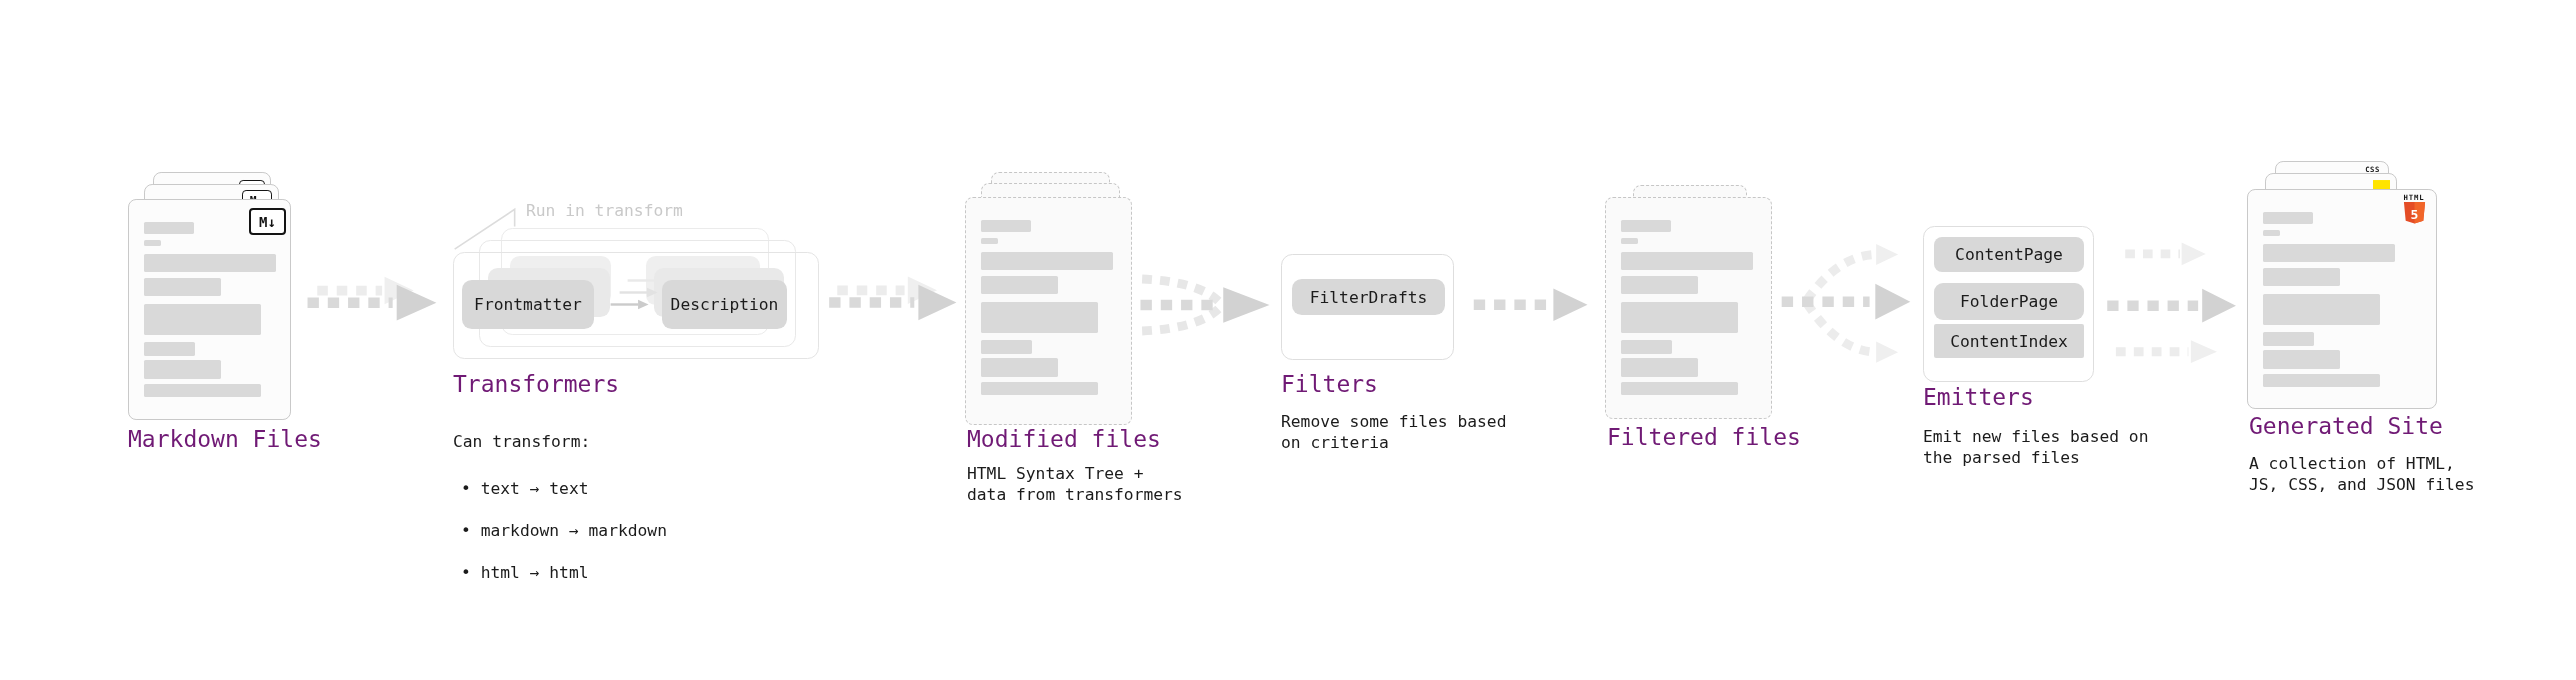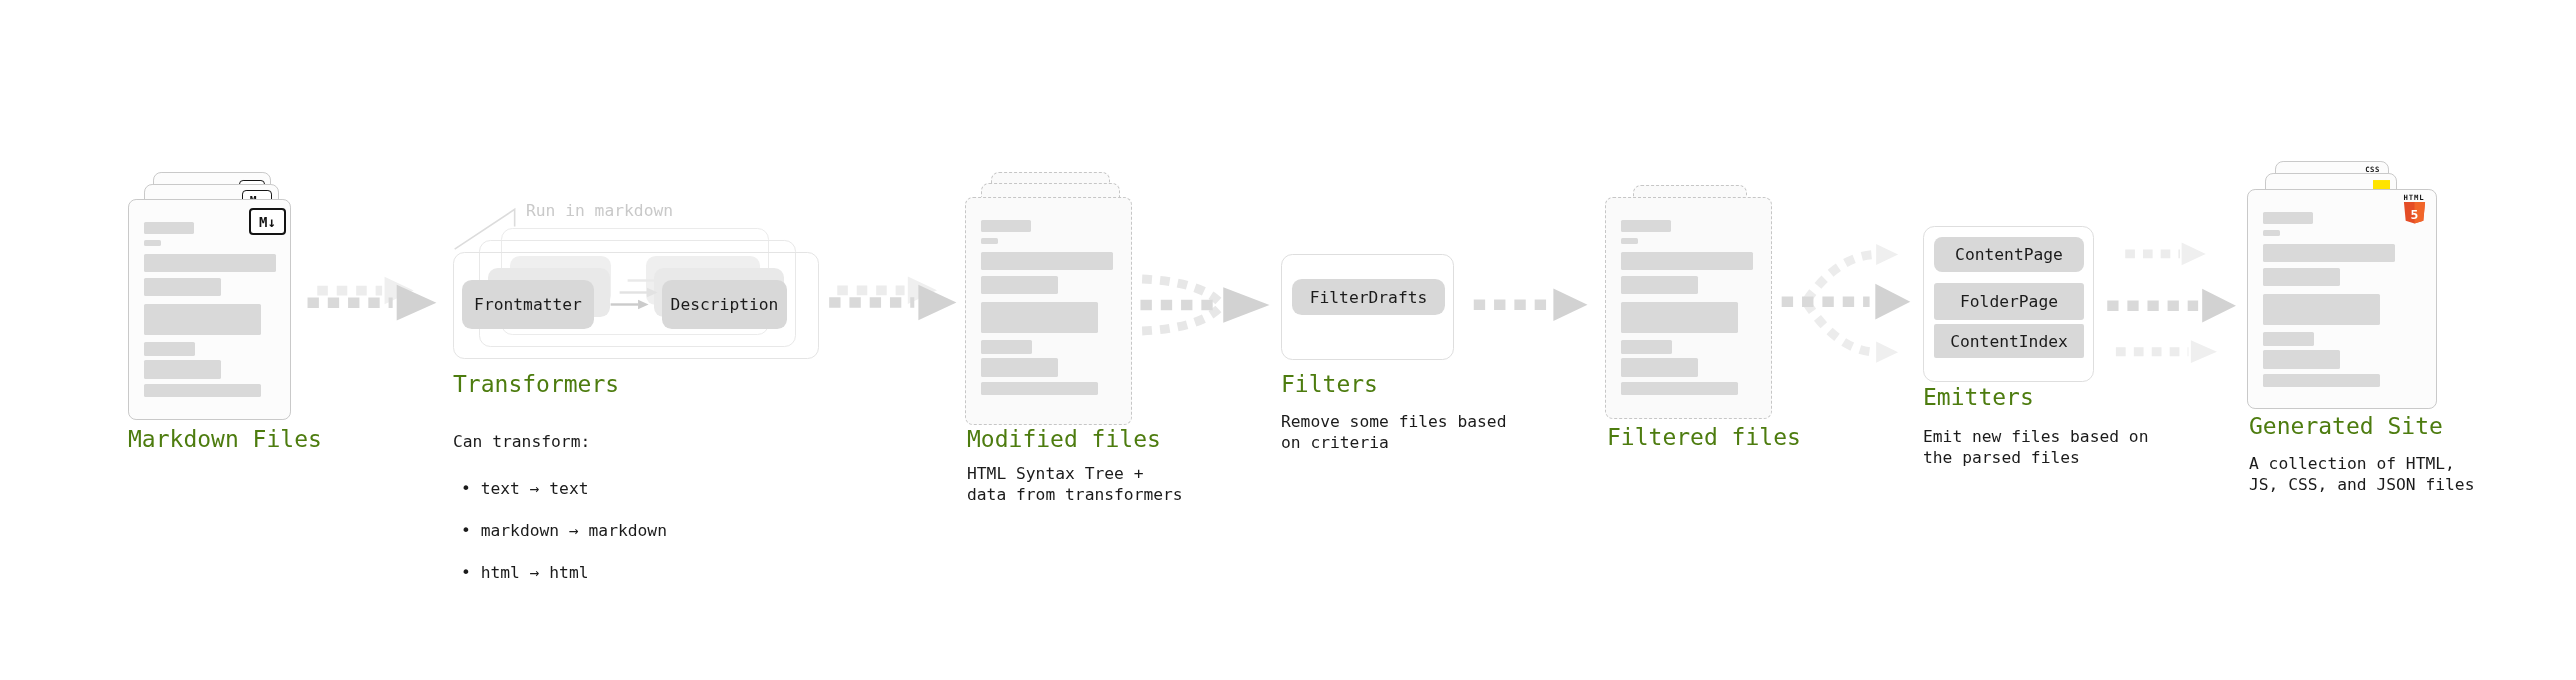--- a/index.html
+++ b/index.html
@@ -15,21 +15,21 @@
   .bars i:nth-child(1){margin-top:22px;width:50px;height:12.2px}
   .bars i:nth-child(2){margin-top:5.7px;width:17px;height:5.7px}
   .bars i:nth-child(3){margin-top:8.1px;width:132px;height:18px}
   .bars i:nth-child(4){margin-top:6.5px;width:77px;height:18px}
   .bars i:nth-child(5){margin-top:8.1px;width:117px;height:31px}
   .bars i:nth-child(6){margin-top:6.5px;width:51px;height:14px}
   .bars i:nth-child(7){margin-top:4.1px;width:77px;height:19.5px}
   .bars i:nth-child(8){margin-top:4.9px;width:117px;height:13px}
 
   
-  .title{position:absolute;font-size:23px;line-height:24.4px;white-space:pre;color:#4d7c0f}
+  .title{position:absolute;font-size:23px;line-height:24.4px;white-space:pre;color:#701a75}
   .sub{position:absolute;font-size:16.3px;line-height:21px;white-space:pre-line;color:#1b1b1b}
   .bullet{padding-left:8.1px;white-space:pre}
   .annotation{position:absolute;font-size:16.3px;line-height:21px;color:#c9c9c9;white-space:pre}
 
   
   .box{position:absolute;background:#fff;border:1.6px solid #dedede;border-radius:11.4px;box-sizing:border-box}
   .layer{position:absolute;background:transparent;border:1.6px solid #e4e4e4;border-radius:11.4px;box-sizing:border-box}
   .layer.mid{border-color:#e8e8e8}
   .layer.back{border-color:#ebebeb}
   .chip{position:absolute;background:#d8d8d8;border-radius:9.8px;display:flex;align-items:center;justify-content:center;
@@ -85,21 +85,21 @@
     <line x1="25" y1="29" x2="105" y2="29" stroke="#ececec" stroke-width="12" stroke-dasharray="13 11"></line>
     <polygon points="108,12 144,29 108,46" fill="#efefef"></polygon>
     <line x1="13" y1="44" x2="118" y2="44" stroke="#d9d9d9" stroke-width="13" stroke-dasharray="14 11"></line>
     <polygon points="123,22 172,44 123,66" fill="#d2d2d2"></polygon>
   </svg>
 
   <div>
     <svg style="left:449px;top:202px" width="77" height="52" viewBox="0 0 95 64">
       <polyline points="7,58 81,9 81,30" fill="none" stroke="#dcdcdc" stroke-width="2"></polyline>
     </svg>
-    <div class="annotation" style="left:526px;top:200px">Run in markdown</div>
+    <div class="annotation" style="left:526px;top:200px">Run in transform</div>
 
     <div class="layer back" style="left:501px;top:228px;width:268px;height:107px"></div>
     <div class="ghost back" style="left:510px;top:256px;width:101px;height:49px"></div>
     <div class="ghost back" style="left:646px;top:256px;width:114px;height:49px"></div>
     <svg style="left:626px;top:274px" width="42" height="13" viewBox="0 0 52 16">
       <line x1="2" y1="8" x2="36" y2="8" stroke="#e9e9e9" stroke-width="3"></line>
         <polygon points="36,2 49,8 36,14" fill="#e9e9e9"></polygon>
     </svg>
 
     <div class="layer mid" style="left:479px;top:240px;width:317px;height:107px"></div>
@@ -196,21 +196,21 @@
     <polygon points="123,12 150,25 123,38" fill="#efefef"></polygon>
     <path d="M 38 85 Q 77 145 125 145" fill="none" stroke="#ececec" stroke-width="11" stroke-dasharray="12 10"></path>
     <polygon points="123,132 150,145 123,158" fill="#efefef"></polygon>
     <line x1="7" y1="83" x2="115" y2="83" stroke="#d9d9d9" stroke-width="13" stroke-dasharray="14 11"></line>
     <polygon points="122,61 165,83 122,105" fill="#d2d2d2"></polygon>
   </svg>
 
   <div>
     <div class="box" style="left:1923px;top:226px;width:171px;height:156px"></div>
     <div class="chip" style="left:1934px;top:237px;width:150px;height:35px;border-radius:8.1px">ContentPage</div>
-    <div class="chip" style="left:1934px;top:283px;width:150px;height:37px;border-radius:3px">FolderPage</div>
+    <div class="chip" style="left:1934px;top:283px;width:150px;height:37px;border-radius:9px">FolderPage</div>
     <div class="chip" style="left:1934px;top:324px;width:150px;height:34px;border-radius:2px">ContentIndex</div>
     <div class="title" style="left:1923px;top:385px">Emitters</div>
     <div class="sub" style="left:1923px;top:426px">Emit new files based on
 the parsed files</div>
   </div>
 
   <svg style="left:2117px;top:241px" width="93" height="29" viewBox="0 0 115 36">
     <line x1="10" y1="16" x2="78" y2="16" stroke="#ececec" stroke-width="11" stroke-dasharray="12 10"></line>
     <polygon points="80,2 110,16 80,30" fill="#efefef"></polygon>
   </svg>

